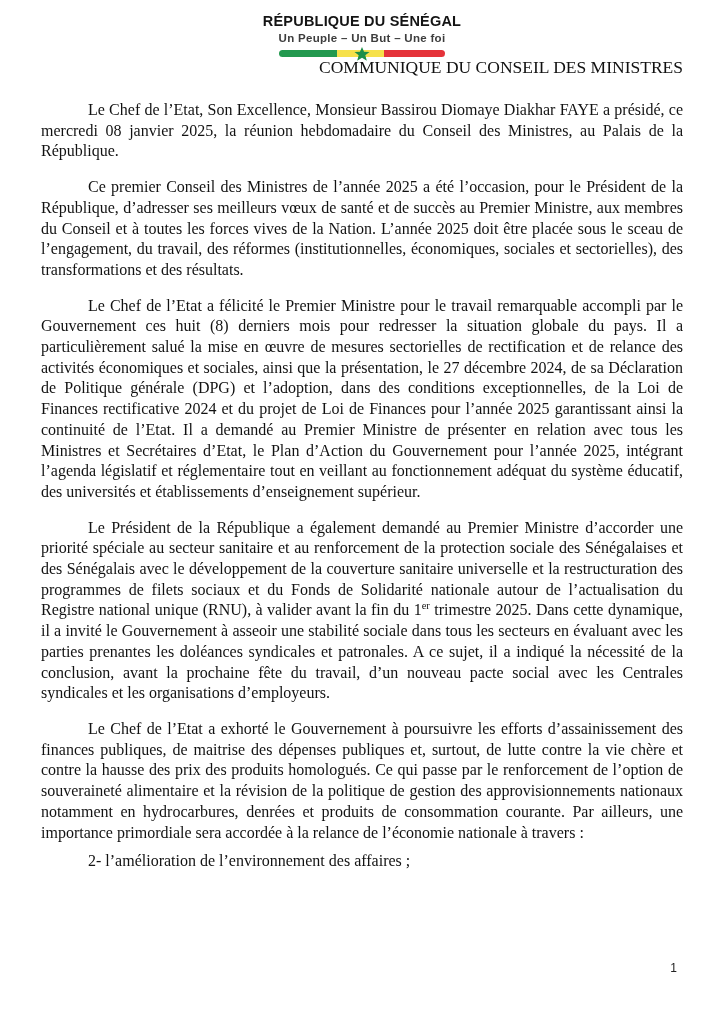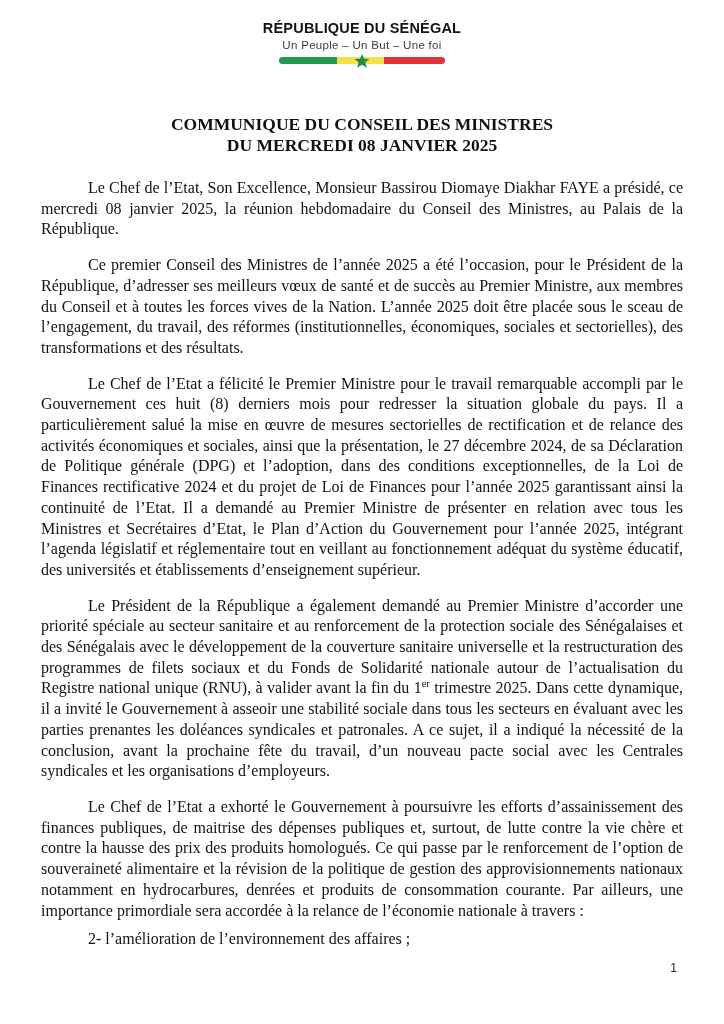--- a/index.html
+++ b/index.html
@@ -7,31 +7,31 @@
   body {
     width: 724px; height: 1024px;
     position: relative;
     overflow: hidden;
     font-family: "Liberation Serif", serif;
     color: #121212;
   }
   .page { padding: 0 41px; }
 
   
-  .logo-block { text-align: center; padding-top: 20px; }
+  .logo-block { text-align: center; padding-top: 13px; }
   .logo-title {
     font-family: "Liberation Sans", sans-serif;
     font-weight: 700;
     font-size: 14.5px;
     letter-spacing: 0.2px;
     color: #141414;
   }
   .logo-motto {
     font-family: "Liberation Sans", sans-serif;
-    font-weight: 400;
+    font-weight: 700;
     font-size: 11.5px;
     letter-spacing: 0.3px;
     color: #3d3d3d;
     margin-top: 3px;
   }
   .flag-wrap {
     position: relative;
     width: 166px;
     margin: 6px auto 0;
     height: 7px;
@@ -48,23 +48,22 @@
   .flag-seg.red { width: 37%; }
   .flag-star {
     position: absolute;
     left: 50%; top: 50%;
     transform: translate(-50%, -50%);
     width: 19px; height: 19px;
   }
 
   
   .doc-title {
-    margin-top: 50px;
-    text-align: center;
-    font-weight: 700;
+    text-align: right;
+    font-weight: 400;
     font-size: 17.5px;
     line-height: 21px;
     color: #111111;
   }
 
   
   .body-text {
     margin-top: 22px;
     font-size: 16px;
     line-height: 20.7px;
@@ -111,21 +110,20 @@
         <div class="flag-seg red" style="background: rgb(229, 51, 58);"></div>
       </div>
       <svg class="flag-star" viewBox="0 0 24 24">
         <polygon points="12,3 14.6,9.2 21.5,9.4 16.2,13.7 18.1,20.5 12,16.6 5.9,20.5 7.8,13.7 2.5,9.4 9.4,9.2" fill="#1d8f47"></polygon>
       </svg>
     </div>
   </div>
 
   <div class="doc-title">
     <div>COMMUNIQUE DU CONSEIL DES MINISTRES</div>
-    <div>DU MERCREDI 08 JANVIER 2025</div>
   </div>
 
   <div class="body-text">
     <p>Le Chef de l’Etat, Son Excellence, Monsieur Bassirou Diomaye Diakhar FAYE a présidé, ce mercredi 08 janvier 2025, la réunion hebdomadaire du Conseil des Ministres, au Palais de la République.</p>
     <p>Ce premier Conseil des Ministres de l’année 2025 a été l’occasion, pour le Président de la République, d’adresser ses meilleurs vœux de santé et de succès au Premier Ministre, aux membres du Conseil et à toutes les forces vives de la Nation. L’année 2025 doit être placée sous le sceau de l’engagement, du travail, des réformes (institutionnelles, économiques, sociales et sectorielles), des transformations et des résultats.</p>
     <p>Le Chef de l’Etat a félicité le Premier Ministre pour le travail remarquable accompli par le Gouvernement ces huit (8) derniers mois pour redresser la situation globale du pays. Il a particulièrement salué la mise en œuvre de mesures sectorielles de rectification et de relance des activités économiques et sociales, ainsi que la présentation, le 27 décembre 2024, de sa Déclaration de Politique générale (DPG) et l’adoption, dans des conditions exceptionnelles, de la Loi de Finances rectificative 2024 et du projet de Loi de Finances pour l’année 2025 garantissant ainsi la continuité de l’Etat. Il a demandé au Premier Ministre de présenter en relation avec tous les Ministres et Secrétaires d’Etat, le Plan d’Action du Gouvernement pour l’année 2025, intégrant l’agenda législatif et réglementaire tout en veillant au fonctionnement adéquat du système éducatif, des universités et établissements d’enseignement supérieur.</p>
     <p><span>Le Président de la République a également demandé au Premier Ministre d’accorder une priorité spéciale au secteur sanitaire et au renforcement de la protection sociale des Sénégalaises et des Sénégalais avec le développement de la couverture sanitaire universelle et la restructuration des programmes de filets sociaux et du Fonds de Solidarité nationale autour de l’actualisation du Registre national unique (RNU), à valider avant la fin du 1</span><sup>er</sup><span> trimestre 2025. Dans cette dynamique, il a invité le Gouvernement à asseoir une stabilité sociale dans tous les secteurs en évaluant avec les parties prenantes les doléances syndicales et patronales. A ce sujet, il a indiqué la nécessité de la conclusion, avant la prochaine fête du travail, d’un nouveau pacte social avec les Centrales syndicales et les organisations d’employeurs.</span></p>
     <p class="tight">Le Chef de l’Etat a exhorté le Gouvernement à poursuivre les efforts d’assainissement des finances publiques, de maitrise des dépenses publiques et, surtout, de lutte contre la vie chère et contre la hausse des prix des produits homologués. Ce qui passe par le renforcement de l’option de souveraineté alimentaire et la révision de la politique de gestion des approvisionnements nationaux notamment en hydrocarbures, denrées et produits de consommation courante. Par ailleurs, une importance primordiale sera accordée à la relance de l’économie nationale à travers :</p>
     <p class="list-line">2-  l’amélioration de l’environnement des affaires ;</p>
   </div>

